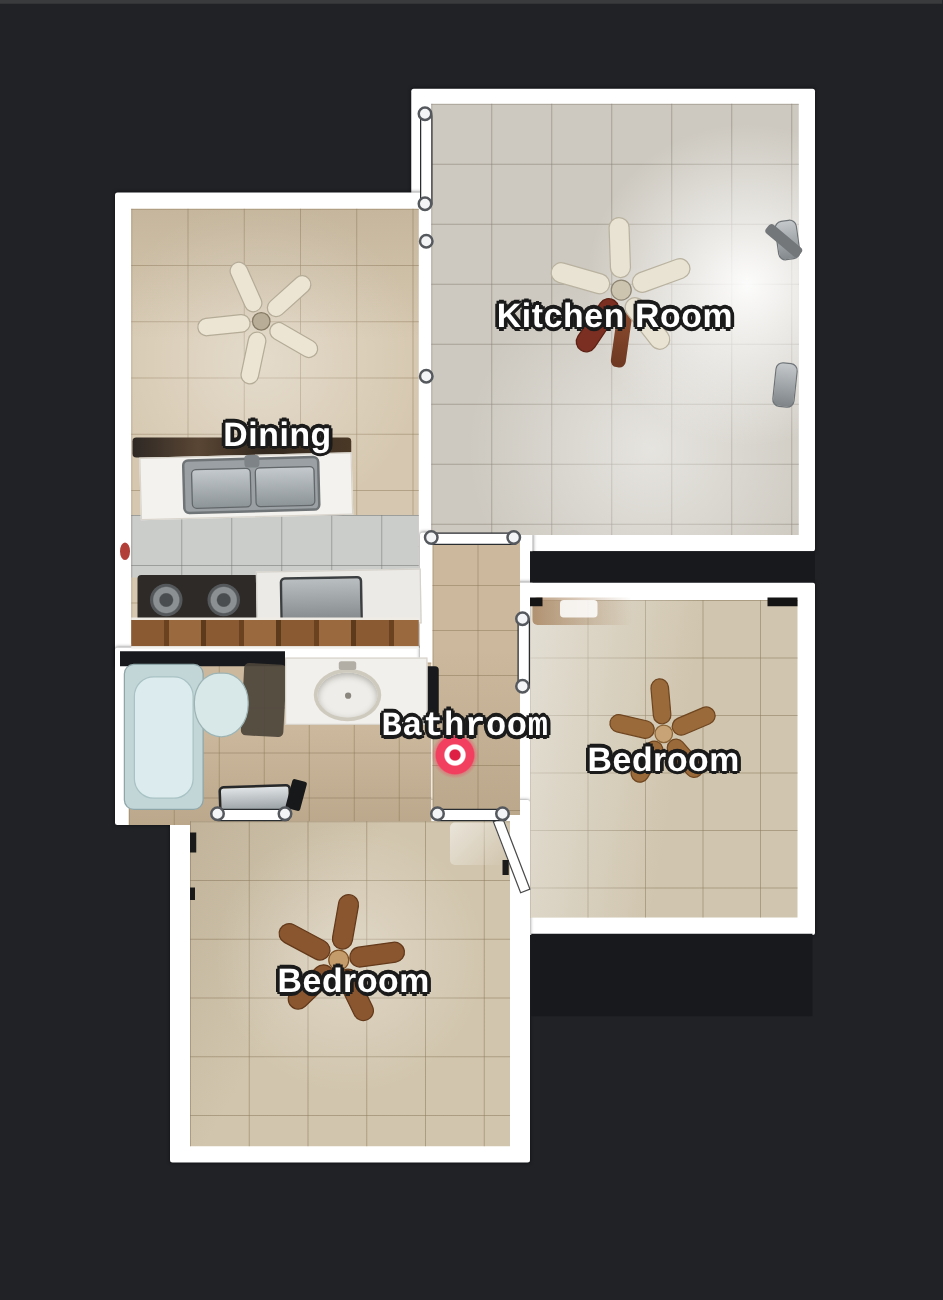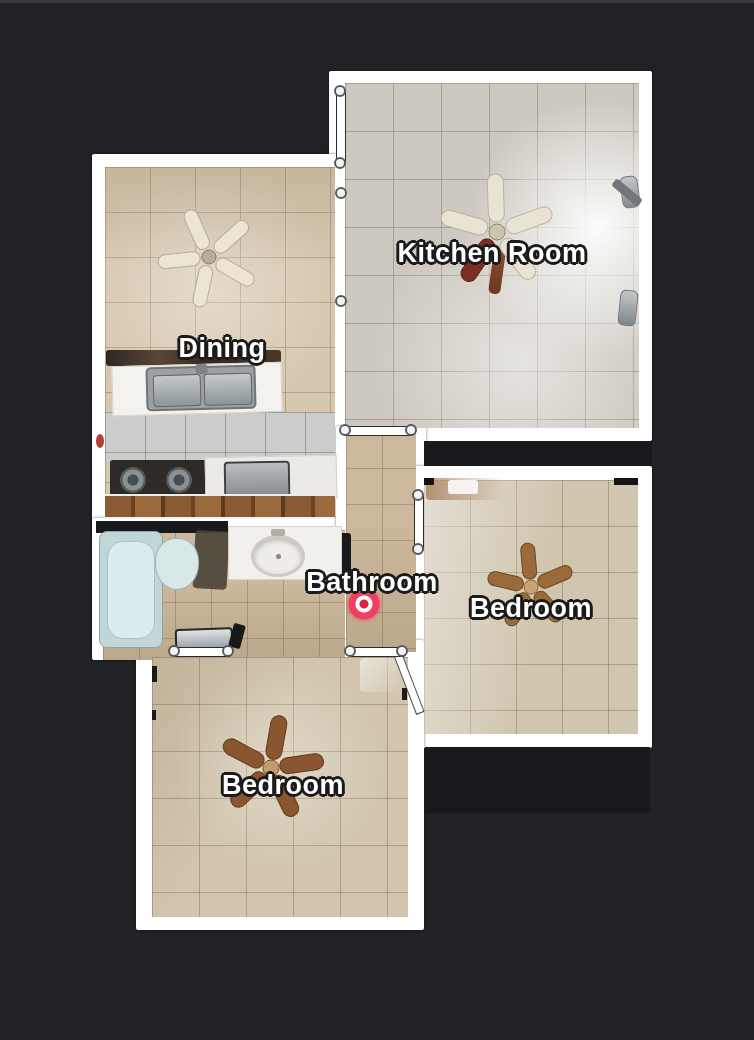--- a/index.html
+++ b/index.html
@@ -220,16 +220,16 @@
   <div class="abs node" style="left:222px;top:645px;"></div>
 
   <div class="abs doorbar" style="left:348px;top:647px;width:56px;height:8px;"></div>
   <div class="abs node" style="left:344px;top:645px;"></div>
   <div class="abs node" style="left:396px;top:645px;"></div>
 
   <div class="abs puck" style="left:345px;top:585px;"></div>
 
   <div class="abs roomlabel" style="left:492px;top:253px;">Kitchen Room</div>
   <div class="abs roomlabel" style="left:222px;top:348px;">Dining</div>
-  <div class="abs roomlabel" style="left:372px;top:582px;">Bathroom</div>
+  <div class="abs roomlabel" style="left:372px;top:582px;font-family:Liberation Mono, monospace;">Bathroom</div>
   <div class="abs roomlabel" style="left:531px;top:608px;">Bedroom</div>
   <div class="abs roomlabel" style="left:283px;top:785px;">Bedroom</div>
 </div>
 
 </body></html>

